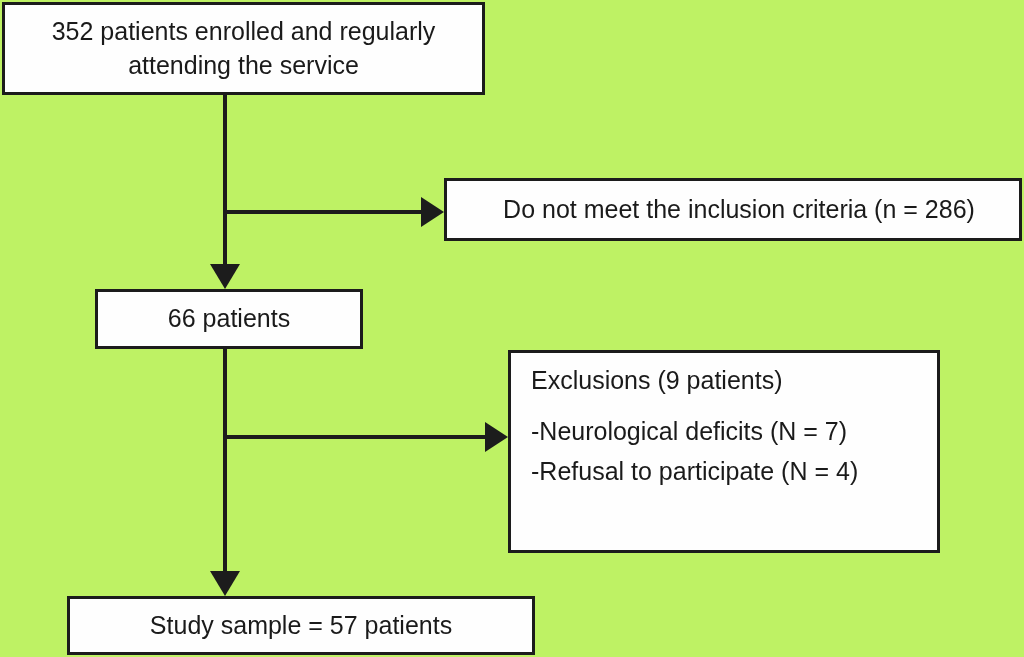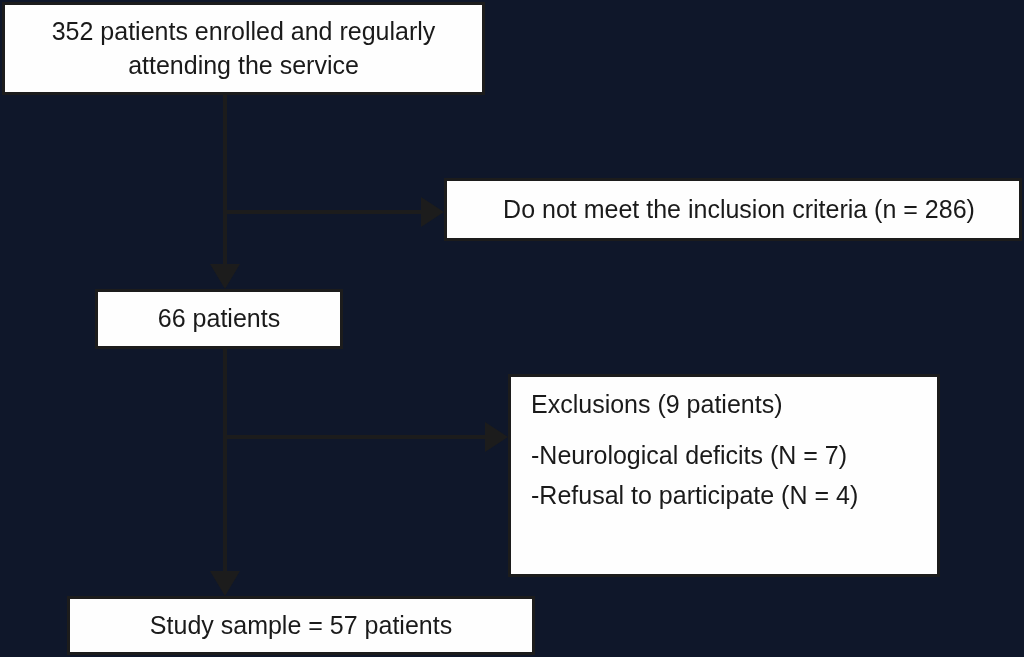--- a/index.html
+++ b/index.html
@@ -4,21 +4,21 @@
 <style>
   html, body {
     margin: 0;
     padding: 0;
     background: #ffffff;
   }
   .canvas {
     position: relative;
     width: 1024px;
     height: 657px;
-    background: #0f172a;
+    background: #bef264;
     font-family: "Liberation Sans", sans-serif;
     color: #1a1a1a;
     overflow: hidden;
   }
   .box {
     position: absolute;
     box-sizing: border-box;
     border: 3px solid #1c1c1c;
     background: #fefefe;
     font-size: 25px;
@@ -26,22 +26,22 @@
     color: #1a1a1a;
   }
   .box.center {
     display: flex;
     align-items: center;
     justify-content: center;
     text-align: center;
   }
   .box-enrolled   { left: 2px;   top: 2px;   width: 483px; height: 93px; padding: 0 20px; }
   .box-notmeet    { left: 444px; top: 178px; width: 578px; height: 63px; padding-left: 12px; }
-  .box-sixtysix   { left: 95px;  top: 289px; width: 248px; height: 60px; }
-  .box-exclusions { left: 508px; top: 350px; width: 432px; height: 203px; padding: 12px 10px 4px 20px; margin-top: 24px; }
+  .box-sixtysix   { left: 95px;  top: 289px; width: 268px; height: 60px; }
+  .box-exclusions { left: 508px; top: 350px; width: 432px; height: 203px; padding: 12px 10px 4px 20px; }
   .box-sample     { left: 67px;  top: 596px; width: 468px; height: 59px; }
 
   .excl-title {
     font-size: 25px;
     line-height: 30px;
     margin-bottom: 16px;
   }
   .excl-item {
     font-size: 25px;
     line-height: 40px;

